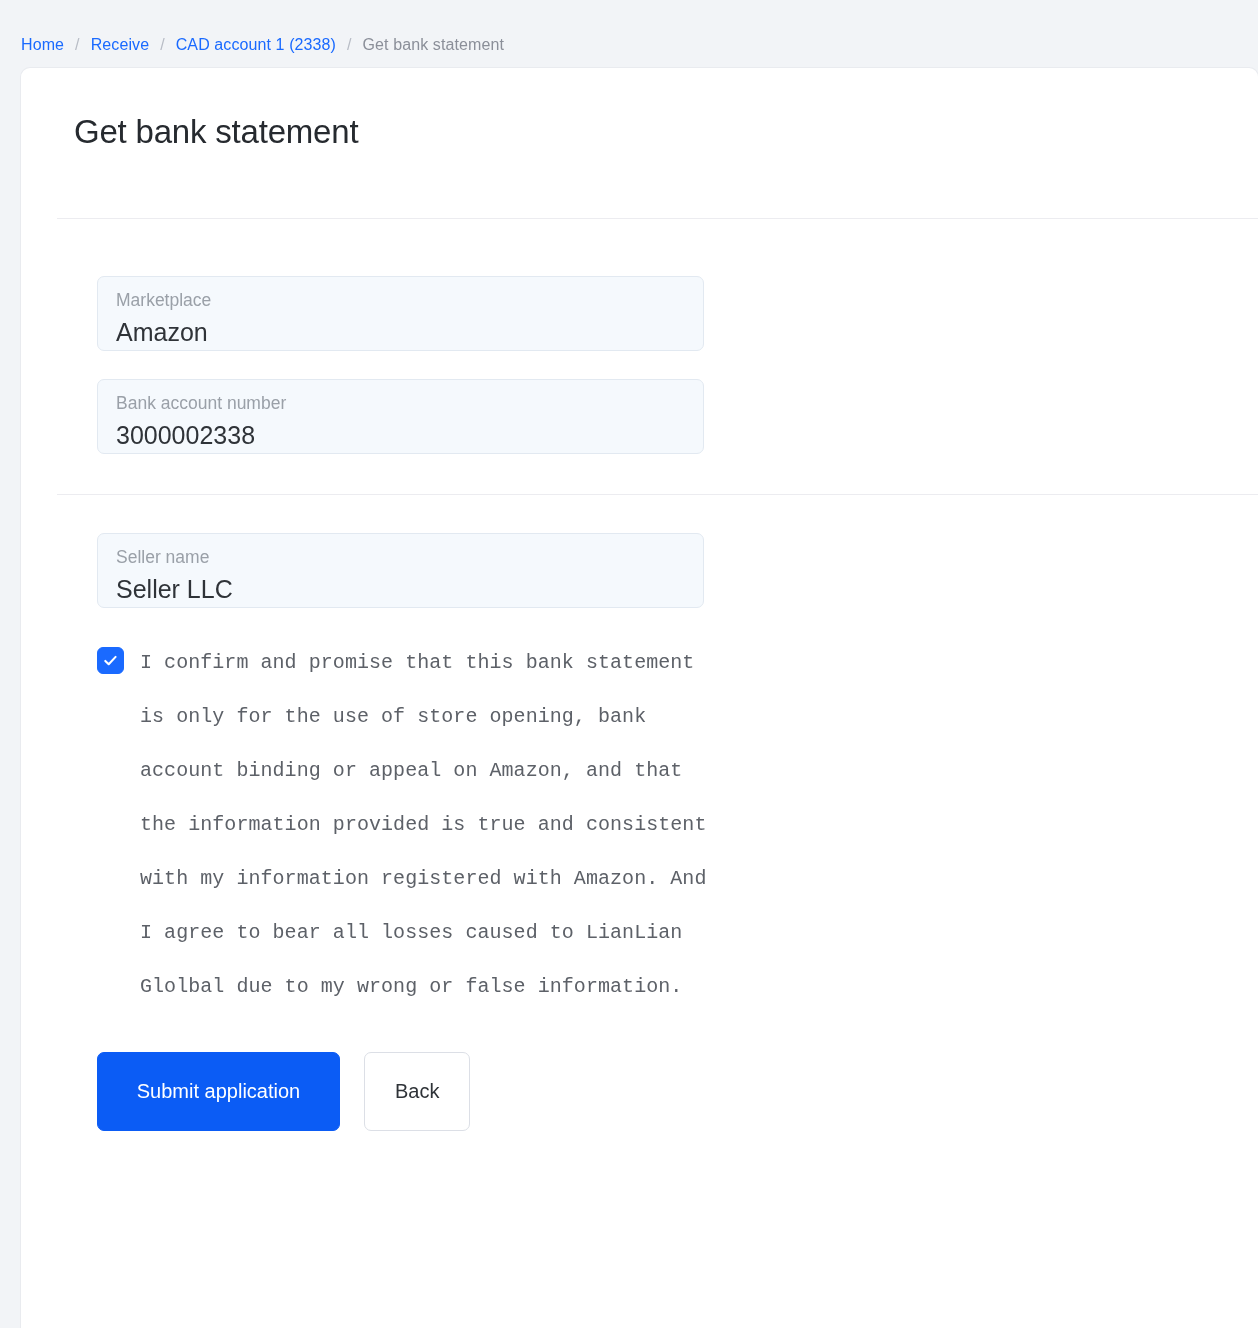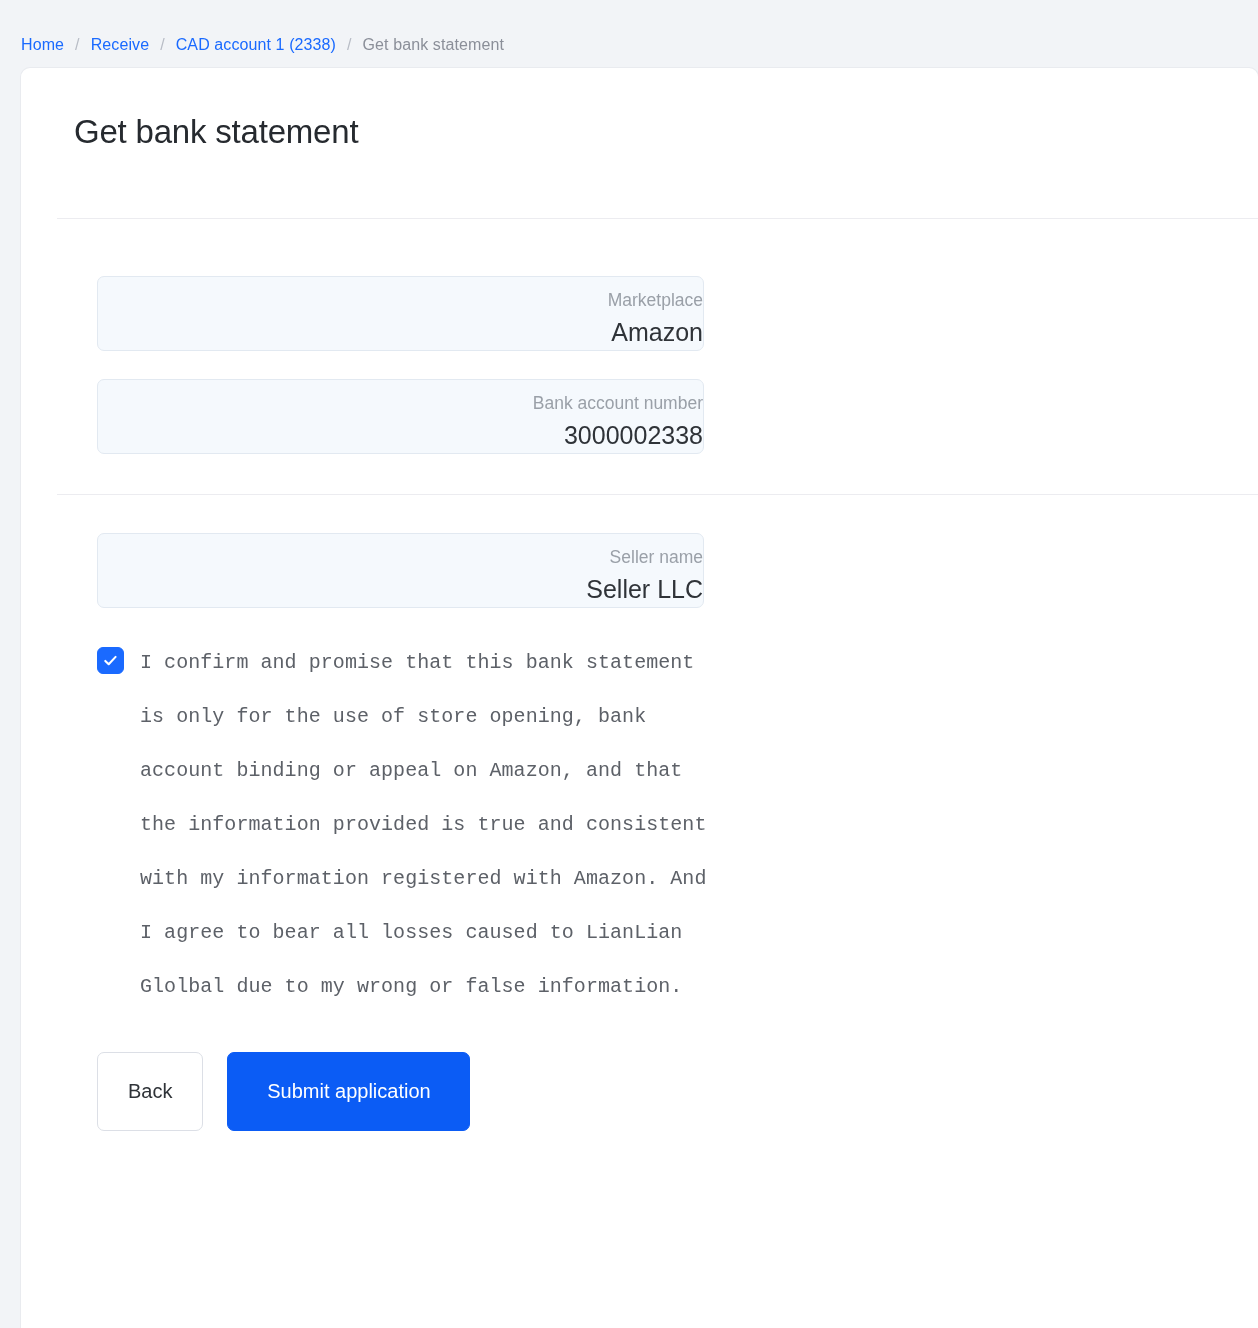--- a/index.html
+++ b/index.html
@@ -93,21 +93,20 @@
     border-radius: 7px;
     padding: 12px 0 0 18px;
     margin-bottom: 28px;
     background: #ffffff;
     position: relative;
     overflow: hidden;
   }
   .field.readonly {
     background: #f5f9fd;
     border-color: #e2e9f1;
-    text-align: right;
   }
   .field-label {
     display: block;
     font-size: 17.5px;
     color: #9aa0a8;
     line-height: 1.3;
     font-weight: 400;
   }
   .field-value {
     display: block;
@@ -231,19 +230,19 @@
     <div class="consent">
       <span class="checkbox">
         <svg width="17" height="17" viewBox="0 0 17 17" aria-hidden="true">
           <path d="M3.3 8.9 L6.7 12.2 L13.6 4.9" fill="none" stroke="#ffffff" stroke-width="2.1" stroke-linecap="round" stroke-linejoin="round"></path>
         </svg>
       </span>
       <div class="consent-text">I confirm and promise that this bank statement is only for the use of store opening, bank account binding or appeal on Amazon, and that the information provided is true and consistent with my information registered with Amazon. And I agree to bear all losses caused to LianLian Glolbal due to my wrong or false information.</div>
     </div>
 
     <div class="actions">
+      <button class="btn btn-primary">Submit application</button>
       <button class="btn btn-default">Back</button>
-      <button class="btn btn-primary">Submit application</button>
     </div>
 
   </section>
 
 </main>
 
 </body></html>

